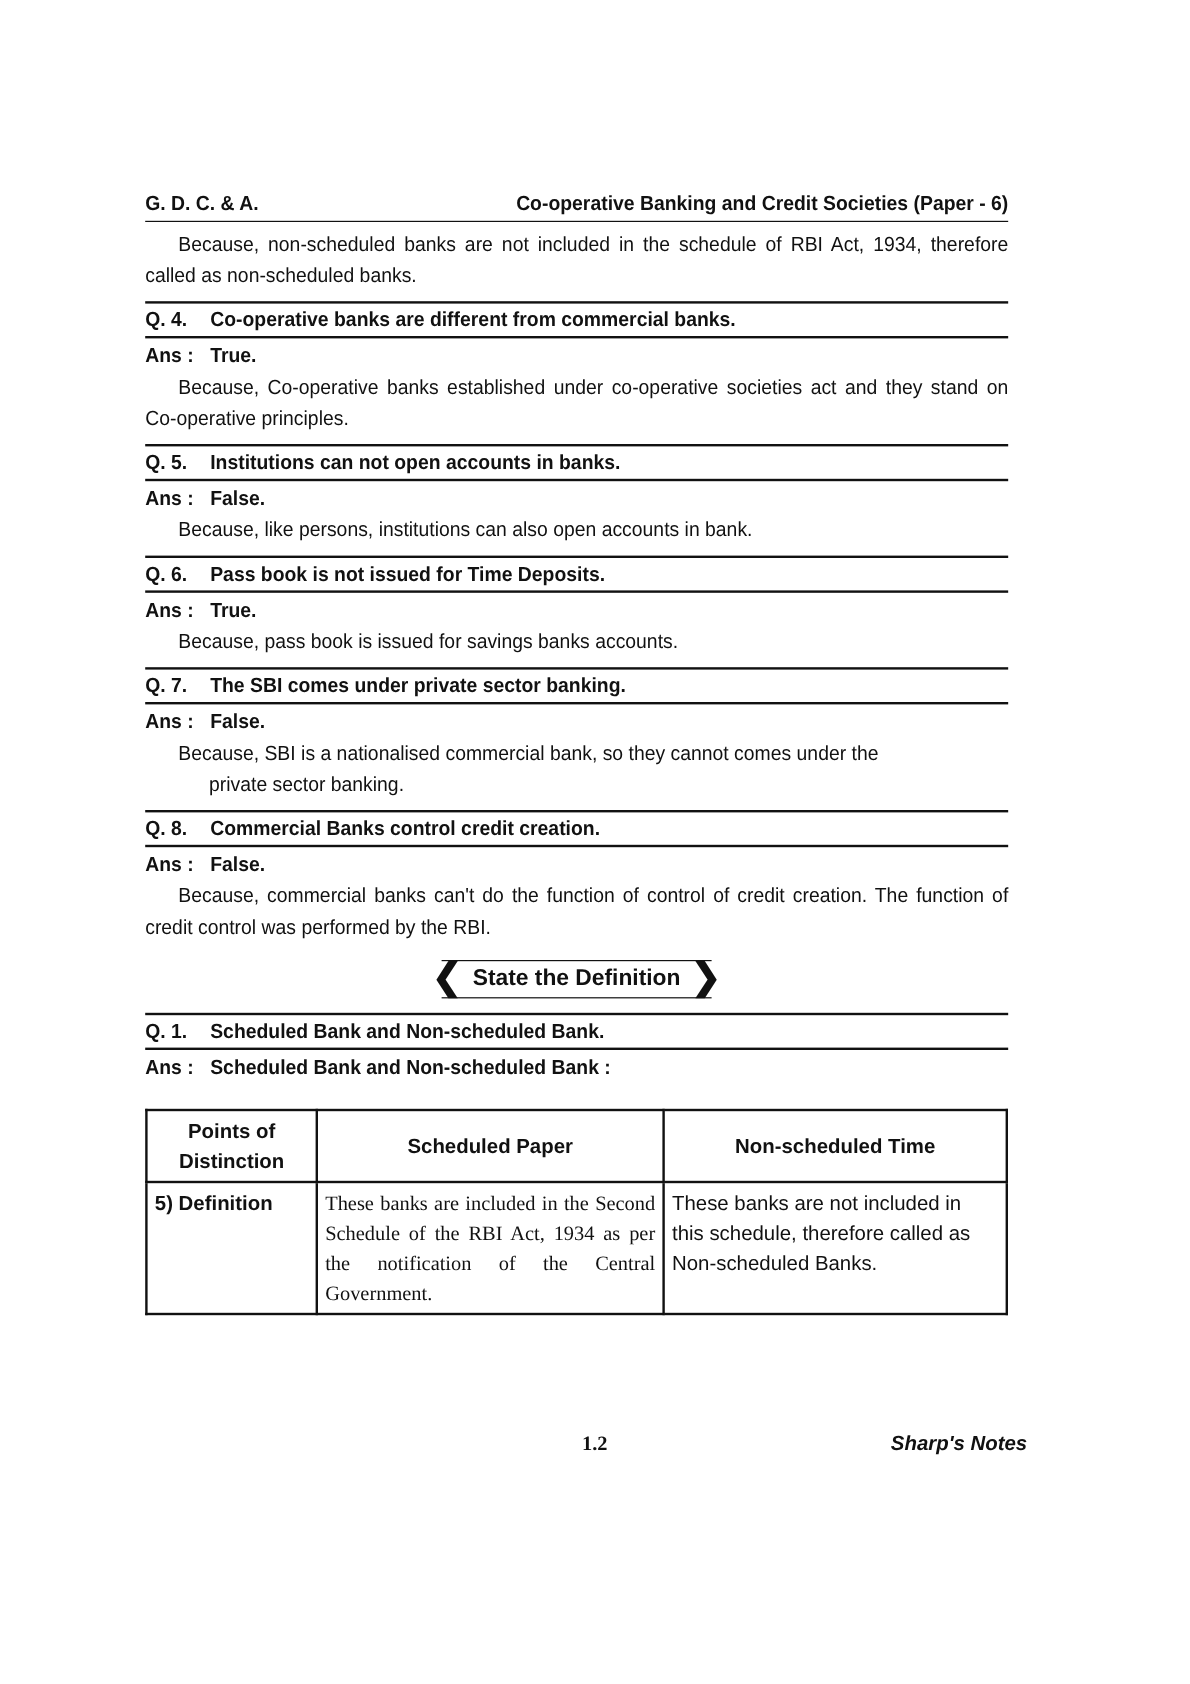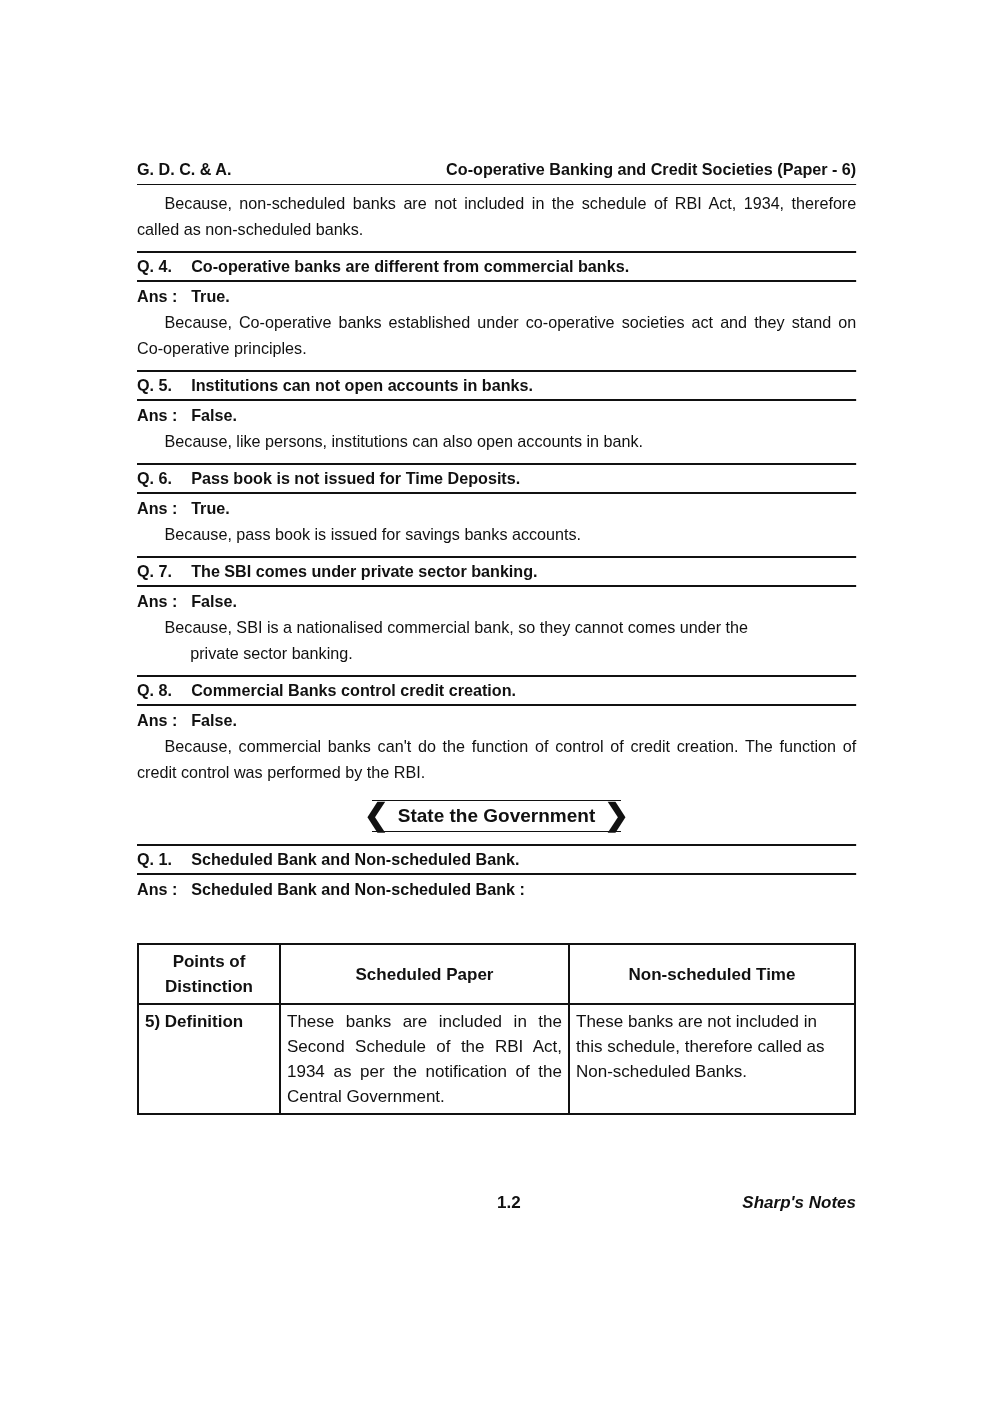--- a/index.html
+++ b/index.html
@@ -1,37 +1,37 @@
 <!DOCTYPE html>
 <html><head>
 <meta charset="utf-8">
 <style>
   html, body { margin:0; padding:0; background:#ffffff; }
   body { width:992px; height:1403px; position:relative; font-family:"Liberation Sans", sans-serif; color:#111; }
-  .page { position:absolute; left:137px; top:160px; width:719px; }
+  .page { position:absolute; left:121px; top:160px; width:719px; }
   .header { display:flex; justify-content:space-between; font-weight:bold; font-size:17px; padding-bottom:4px; border-bottom:1.5px solid #111; transform:scaleX(0.95); transform-origin:left; width:105.3%; }
   .para { font-size:17px; line-height:26px; text-align:justify; text-indent:29px; margin:0; transform:scaleX(0.95); transform-origin:left; width:105.3%; }
   .para.hang { text-indent:0; padding-left:29px; }
   .para.hang .cont { display:block; padding-left:27px; }
   .q { font-weight:bold; font-size:17px; border-top:2px solid #111; border-bottom:2px solid #111; padding:4px 0 3px 0; margin-top:8px; display:flex; transform:scaleX(0.95); transform-origin:left; width:105.3%; }
   .q .num { width:57px; flex:none; }
   .ans { font-weight:bold; font-size:17px; padding:5px 0 3px 0; display:flex; transform:scaleX(0.95); transform-origin:left; width:105.3%; }
   .ans .lbl { width:57px; flex:none; }
   .banner-wrap { display:flex; justify-content:center; margin:14px 0 12px 0; }
   .banner { position:relative; font-weight:bold; font-size:19px; padding:4px 26px; border-top:1.5px solid #111; border-bottom:1.5px solid #111; }
   .banner .chev { position:absolute; top:-2px; font-size:30px; line-height:32px; font-weight:bold; }
   .banner .chev.l { left:-8px; }
   .banner .chev.r { right:-8px; }
-  table { border-collapse:collapse; width:719px; margin-top:40px; font-size:17px; }
+  table { border-collapse:collapse; width:719px; margin-top:21px; font-size:17px; }
   td, th { border:2px solid #111; vertical-align:top; padding:4px 6px; line-height:25px; }
   th { font-weight:bold; text-align:center; height:50px; vertical-align:middle; }
   td.pt { font-weight:bold; width:128px; }
-  td.c1 { width:275px; text-align:justify; }
+  td.c1 { width:275px; text-align:justify;font-family:Liberation Serif, serif; }
   .footer { position:absolute; top:1193px; left:137px; width:719px; font-size:17px; font-weight:bold; }
-  .footer .pg { position:absolute; left:360px; }
+  .footer .pg { position:absolute; left:348px;font-family:Liberation Serif, serif; }
   .footer .brand { position:absolute; right:0; font-style:italic; }
 </style>
 </head>
 <body>
 
 <div class="page">
   <div class="header">
     <span>G. D. C. &amp; A.</span>
     <span>Co-operative Banking and Credit Societies (Paper - 6)</span>
   </div>
@@ -86,21 +86,21 @@
   </div>
   <div class="ans">
     <span class="lbl">Ans :</span>
     <span>False.</span>
   </div>
   <p class="para">Because,  commercial banks can't do the function of control of credit creation. The function of credit control was performed by the RBI.</p>
 
   <div class="banner-wrap">
     <div class="banner">
       <span class="chev l">❮</span>
-      <span>State the Government</span>
+      <span>State the Definition</span>
       <span class="chev r">❯</span>
     </div>
   </div>
 
   <div class="q" style="margin-top:0;">
     <span class="num">Q. 1.</span>
     <span>Scheduled Bank and Non-scheduled Bank.</span>
   </div>
   <div class="ans">
     <span class="lbl">Ans :</span>

